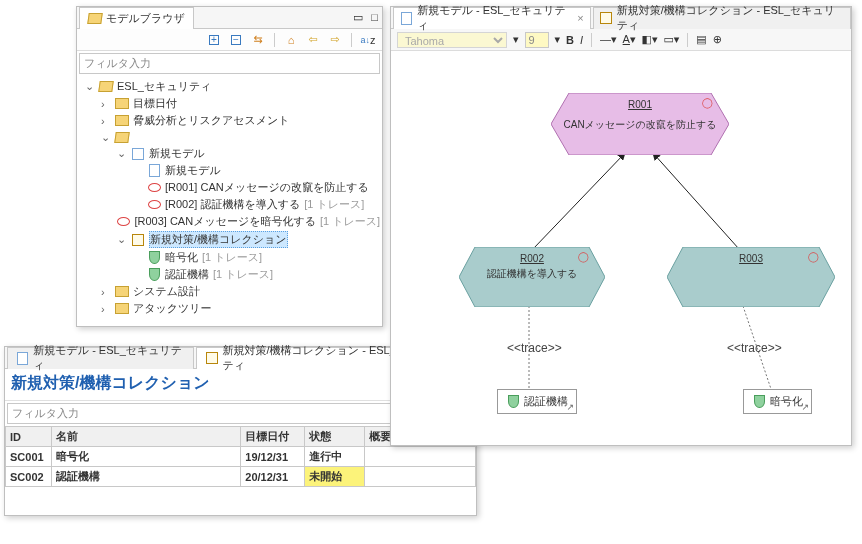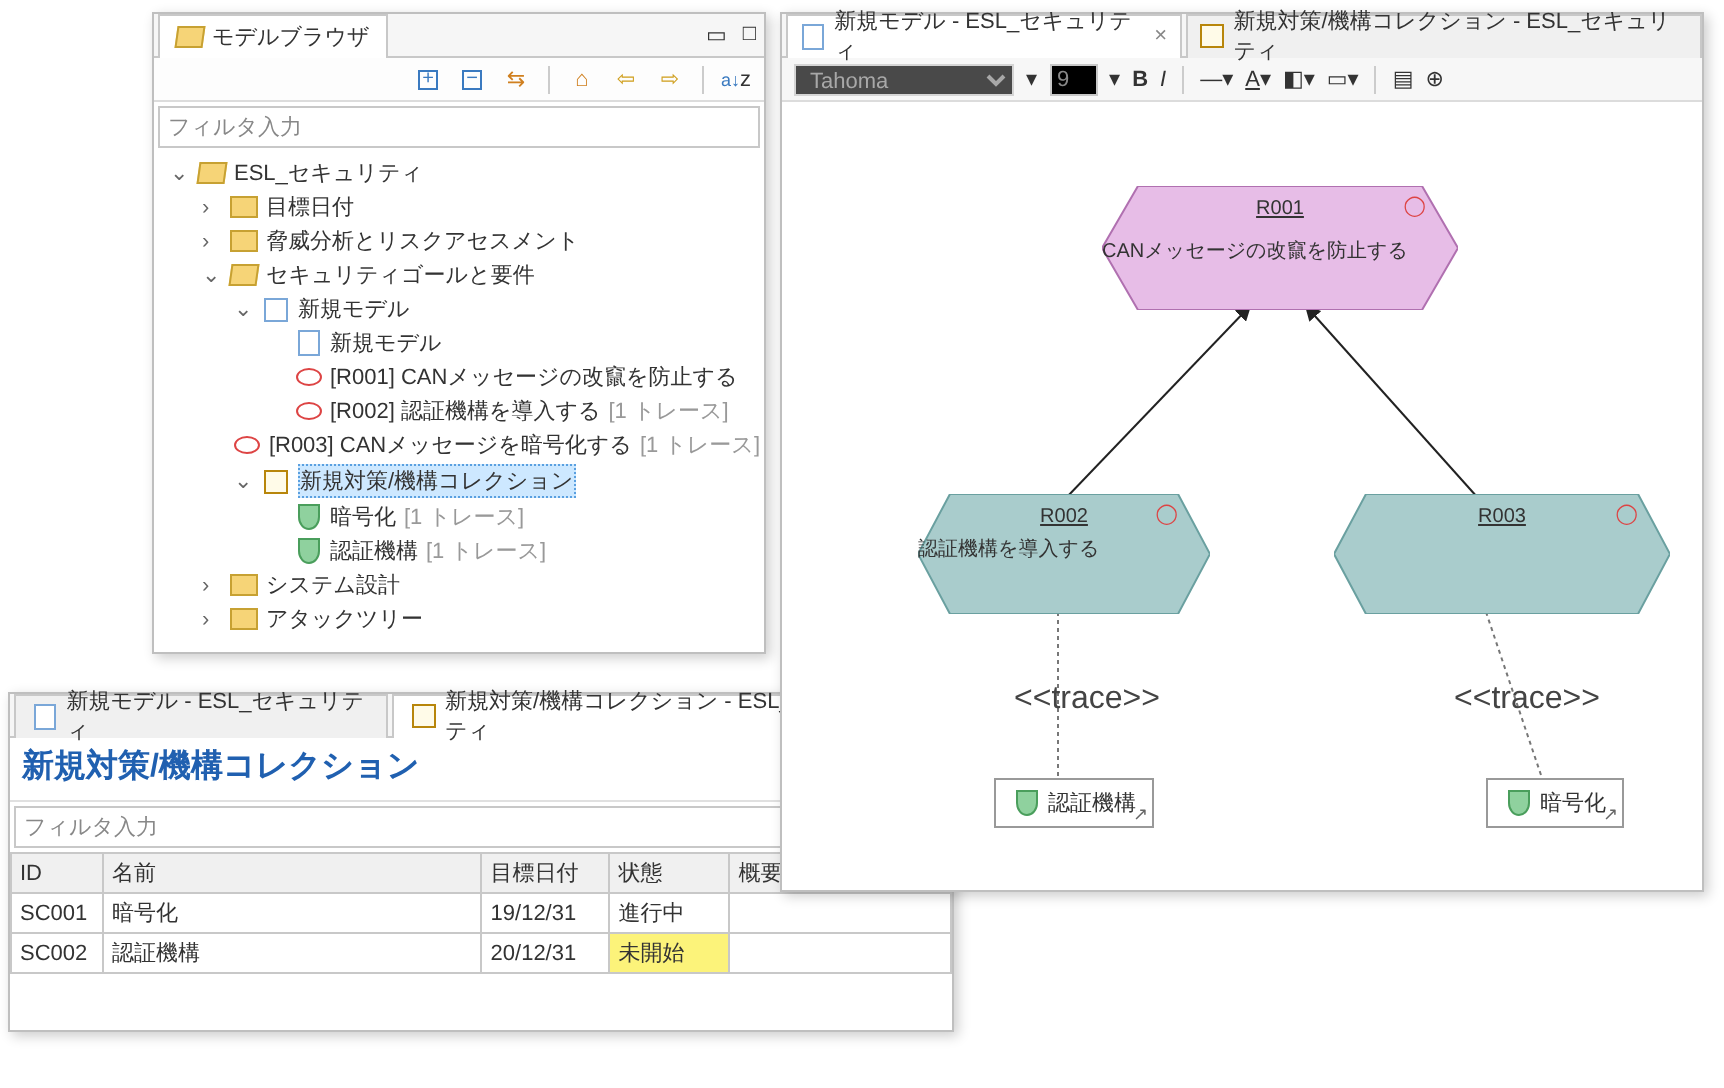--- a/index.html
+++ b/index.html
@@ -18,36 +18,36 @@
   .node { display: flex; align-items: center; gap: 4px; padding: 1px 0; white-space: nowrap; }
   .twisty { width: 10px; display: inline-block; color: #666; cursor: pointer; }
   .indent { display: inline-block; }
   .selected { background: #cde8ff; border: 1px dotted #5aa0e0; }
   .trace { color: #999; }
   
   #detail { left: 4px; top: 346px; width: 473px; height: 170px; }
   #detail .title { color: #2060b0; font-size: 16px; font-weight: bold; padding: 4px 6px 6px; border-bottom: 1px solid #e0e0e0; }
   .tab-close { margin-left: 6px; color: #888; cursor: pointer; }
   table { border-collapse: collapse; width: 100%; }
-  th, td { border: 1px solid #c8c8c8; padding: 2px 4px; text-align: left; font-weight: normal; }
+  th, td { border: 1px solid #c8c8c8; padding: 2px 4px; text-align: left; font-weight: bold; }
   th { background: #f0f0f0; }
   td.warn { background: #fcf37a; }
   
   #diagram { left: 390px; top: 6px; width: 462px; height: 440px; }
   #diagram .tab-row .tab { padding: 2px 6px; }
   .fmtbar { display: flex; align-items: center; gap: 6px; padding: 2px 6px; border-bottom: 1px solid #dcdcdc; background: #f7f7f7; height: 22px; color: #888; }
-  .fmtbar select, .fmtbar input { border: 1px solid #c8c8c8; background: #000000; color: #888; padding: 1px 3px; height: 16px; }
+  .fmtbar select, .fmtbar input { border: 1px solid #c8c8c8; background: #fef9c3; color: #888; padding: 1px 3px; height: 16px; }
   .canvas { position: relative; width: 100%; height: calc(100% - 44px); overflow: hidden; }
   .hex { position: absolute; }
   .hex .label1 { position: absolute; top: 6px; left: 0; width: 100%; text-align: center; font-size: 10px; text-decoration: underline; }
-  .hex .label2 { position: absolute; top: 50%; left: 0; width: 100%; transform: translateY(-40%); text-align: left; font-size: 10px; }
+  .hex .label2 { position: absolute; top: 50%; left: 0; width: 100%; transform: translateY(-40%); text-align: center; font-size: 10px; }
   .dec { position: absolute; top: 4px; right: 16px; font-size: 10px; color: #d44; }
   .mechbox { position: absolute; border: 1px solid #999; background: #fff; padding: 4px 8px; display: flex; align-items: center; gap: 4px; }
   .mechbox .corner { position: absolute; right: 2px; bottom: 1px; font-size: 9px; color: #666; }
-  .tracelbl { position: absolute; font-size: 16px; color: #444; }
+  .tracelbl { position: absolute; font-size: 12px; color: #444; }
   
   .ic { display: inline-flex; width: 14px; height: 14px; align-items: center; justify-content: center; }
   .folder-open { }
   .folder-open::before { content: ""; display:inline-block; width:12px; height:9px; background:#f6d477; border:1px solid #c7a132; transform: skewX(-8deg); }
   .folder::before { content: ""; display:inline-block; width:12px; height:9px; background:#f6d477; border:1px solid #c7a132; }
   .mdl::before { content: ""; display:inline-block; width:10px; height:10px; background:#fff; border:1px solid #7aa7d8; }
   .mdl-doc::before { content: ""; display:inline-block; width:9px; height:11px; background:#fff; border:1px solid #7aa7d8; }
   .oval::before { content:""; display:inline-block; width:11px; height:7px; border:1.5px solid #d44; border-radius:50%; }
   .box::before { content:""; display:inline-block; width:10px; height:10px; border:1px solid #b8860b; background:#fffbe8; }
   .shield::before { content:""; display:inline-block; width:9px; height:11px; background:#8fd19e; border:1px solid #4a9e5c; border-radius: 0 0 50% 50%; }
@@ -101,21 +101,20 @@
       <div class="node">
         <span class="indent" style="width: 16px;"></span>
         <span class="twisty">›</span>
         <span class="ic folder"></span>
         <span>脅威分析とリスクアセスメント</span>
       </div>
       <div class="node">
         <span class="indent" style="width: 16px;"></span>
         <span class="twisty">⌄</span>
         <span class="ic folder-open"></span>
-        <span>セキュリティゴールと要件</span>
       </div>
       <div class="node">
         <span class="indent" style="width: 32px;"></span>
         <span class="twisty">⌄</span>
         <span class="ic mdl"></span>
         <span>新規モデル</span>
       </div>
       <div class="node">
         <span class="indent" style="width: 48px;"></span>
         <span class="twisty"></span>

